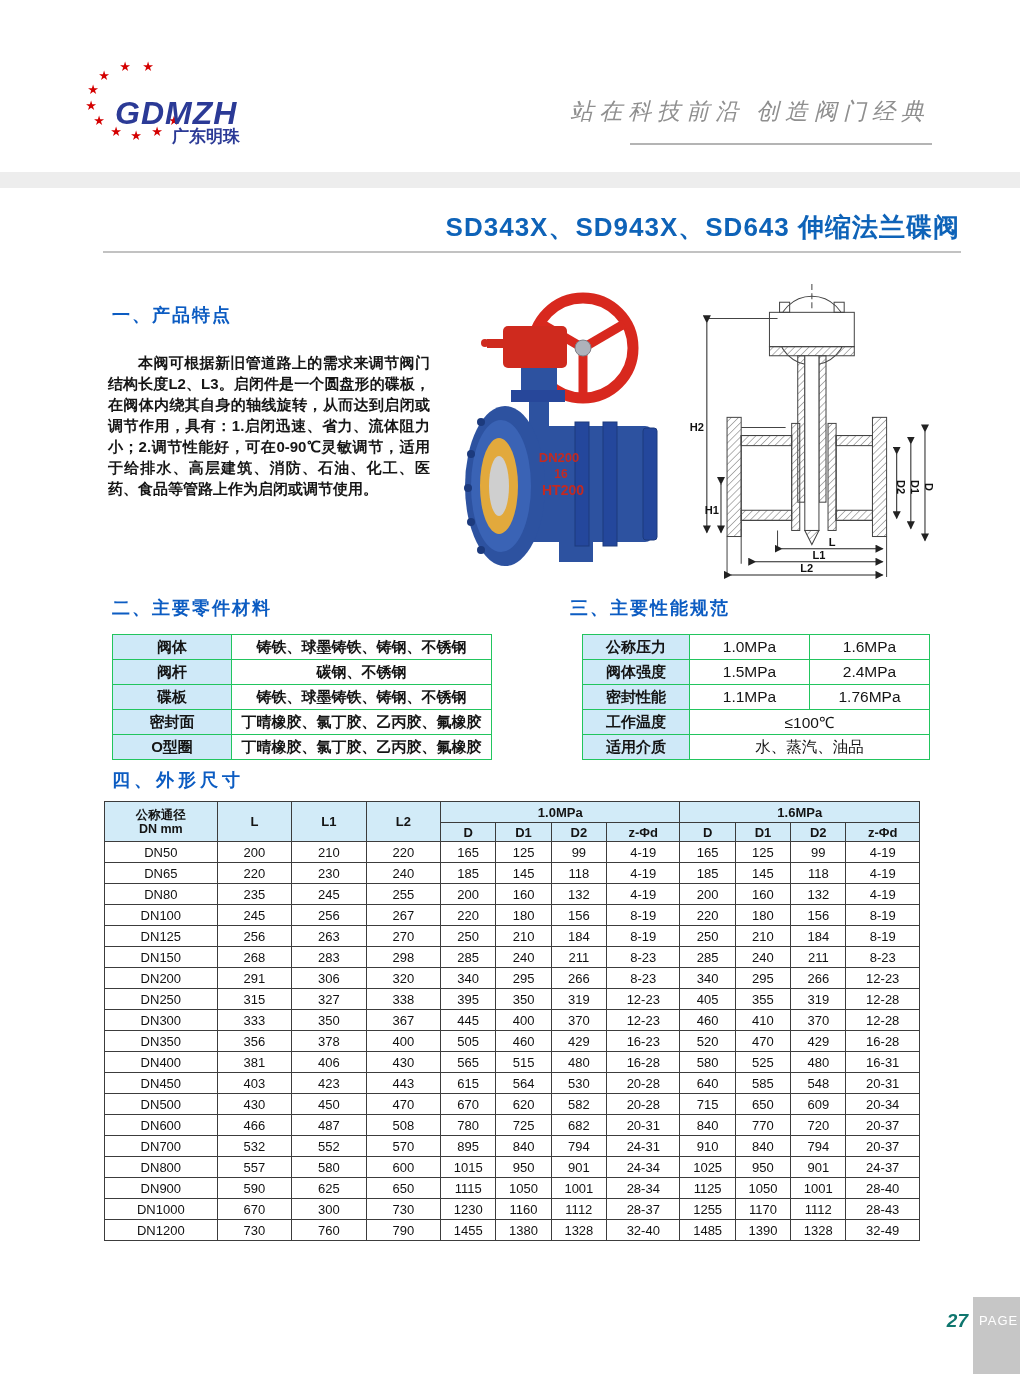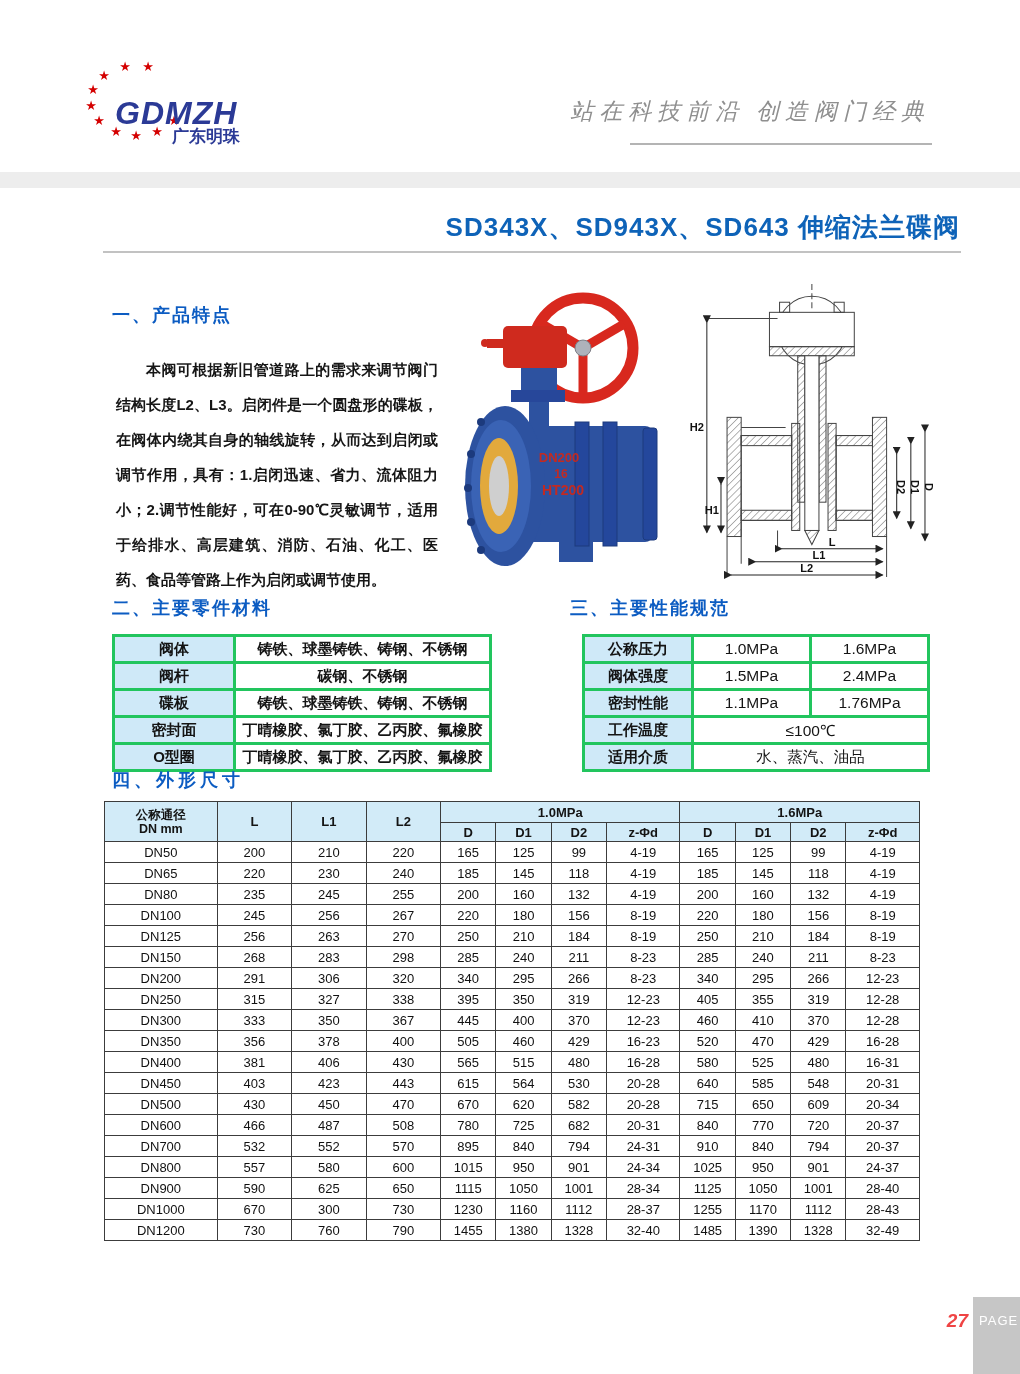--- a/index.html
+++ b/index.html
@@ -24,32 +24,32 @@
   
   .sec-heading{
     position:absolute;font-size:18px;font-weight:bold;color:#0c5cc2;letter-spacing:2px;white-space:nowrap;
   }
   #features-heading{left:112px;top:303px;}
   #materials-heading{left:112px;top:596px;}
   #performance-heading{left:570px;top:596px;}
   #dimensions-heading{left:112px;top:768px;letter-spacing:4px;}
   
   #features-body{
-    position:absolute;left:116px;top:352px;width:322px;
-    font-size:15px;font-weight:bold;line-height:35px;text-align:justify;
+    position:absolute;left:108px;top:352px;width:322px;
+    font-size:15px;font-weight:bold;line-height:21px;text-align:justify;
     text-indent:2em;color:#161616;
   }
   
   #valve-photo{position:absolute;left:447px;top:282px;width:233px;height:287px;}
   #valve-drawing{position:absolute;left:684px;top:278px;width:282px;height:308px;}
   
   table{border-collapse:collapse;}
   .info-table{position:absolute;table-layout:fixed;}
   .info-table th,.info-table td{
-    border:3px solid #22c55e;height:24px;text-align:center;vertical-align:middle;
+    border:1px solid #22c55e;height:24px;text-align:center;vertical-align:middle;
     font-size:15px;padding:0 3px;
   }
   .info-table th{background:#cfe9f8;font-weight:bold;}
   .info-table td{font-weight:bold;}
   #materials-table{left:112px;top:634px;width:380px;}
   #materials-table th{width:112px;}
   #performance-table{left:558px;top:634px;width:348px;margin-left:24px;}
   #performance-table th{width:100px;}
   #performance-table td{font-weight:normal;font-size:15.5px;}
   
@@ -59,21 +59,21 @@
     font-size:13px;padding:0;height:20px;
   }
   #dims-table thead th{background:#d2ebf8;font-weight:bold;}
   #dims-table thead tr:first-child th{height:20px;}
   #dims-table thead tr:last-child th{height:18px;}
   #dims-table tbody td,#dims-table tbody th{background:#fff;font-weight:normal;color:#111;}
   #dims-table .dn-head{font-size:12.5px;line-height:14px;}
   
   #footer-strip{position:absolute;left:973px;top:1297px;width:47px;height:77px;background:#c6c6c6;}
   #page-number{
-    position:absolute;top:1310px;right:52px;font-size:19px;font-weight:bold;font-style:italic;color:#ef4444;
+    position:absolute;top:1310px;right:52px;font-size:19px;font-weight:bold;font-style:italic;color:#0f766e;
   }
   #page-label{
     position:absolute;left:979px;top:1313px;font-size:13px;color:#fff;letter-spacing:1px;
   }
   svg text{font-family:"Liberation Sans",sans-serif;}
 </style>
 </head>
 <body>
 
 <div id="page">

